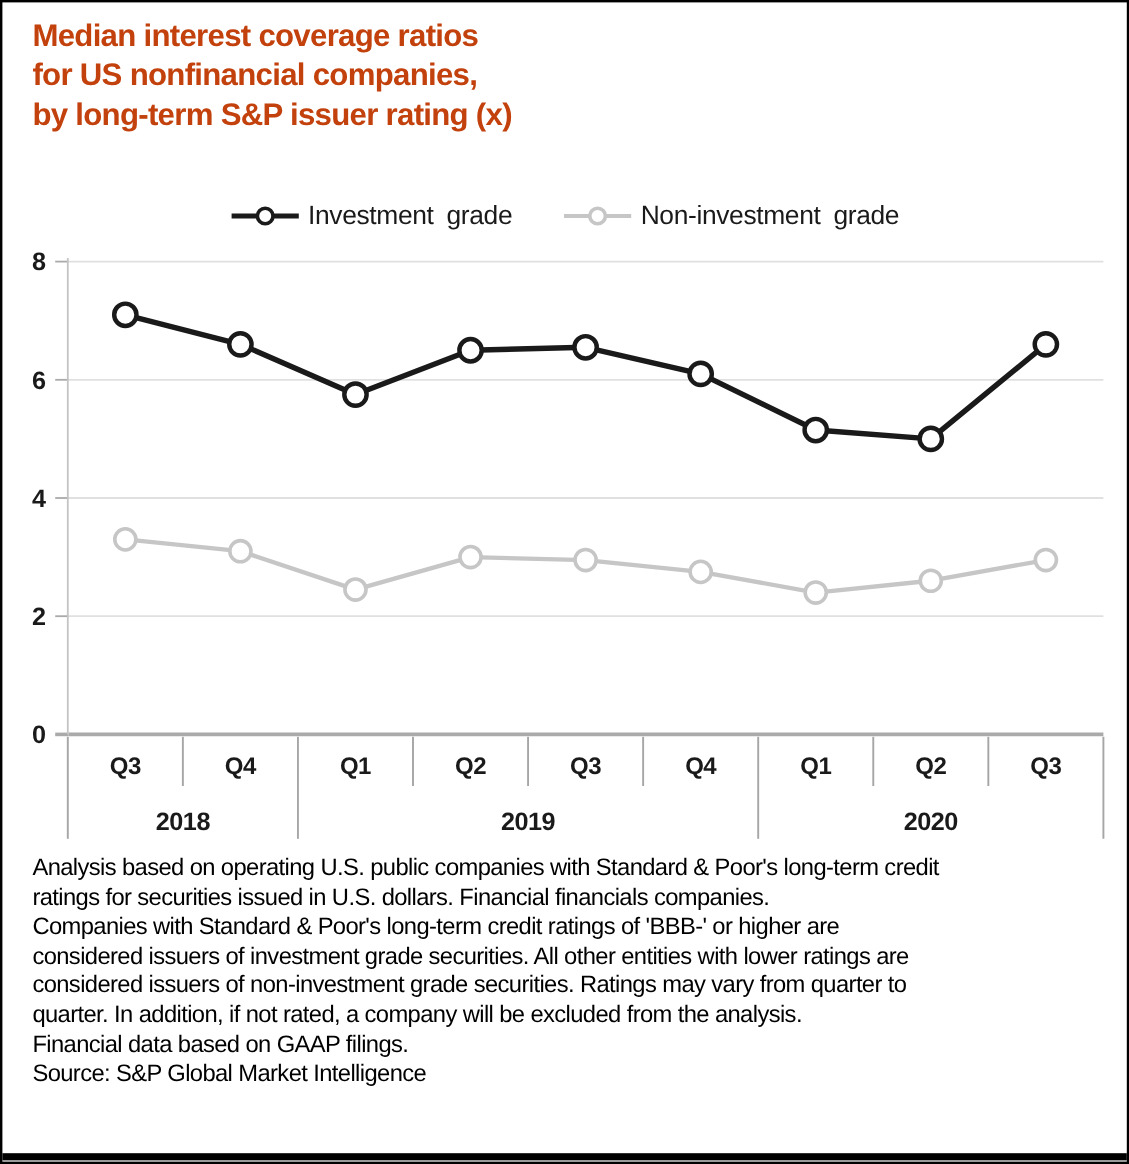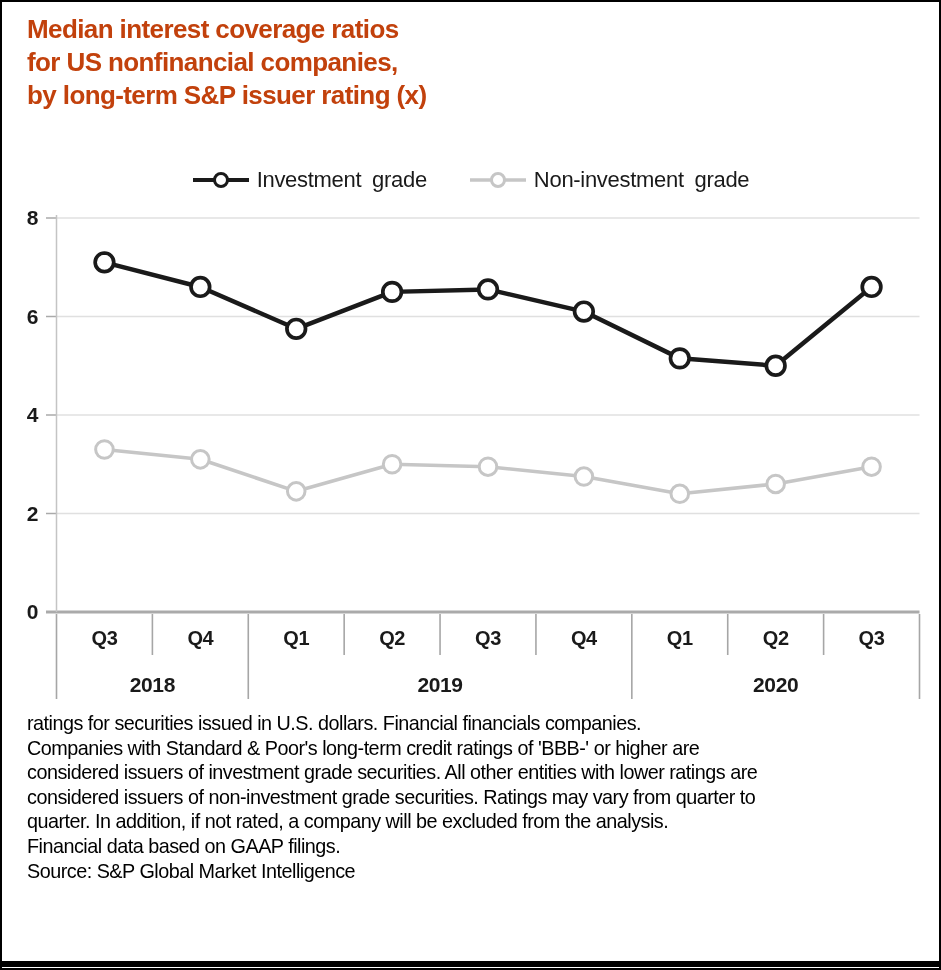--- a/index.html
+++ b/index.html
@@ -129,20 +129,21 @@
       <text x="679.7777777777777" y="452" text-anchor="middle" font-size="20" font-weight="700" fill="#1a1a1a" font-family="&quot;Liberation Sans&quot;, sans-serif" style="letter-spacing:-0.4px">Q1</text>
       <text x="775.6666666666666" y="452" text-anchor="middle" font-size="20" font-weight="700" fill="#1a1a1a" font-family="&quot;Liberation Sans&quot;, sans-serif" style="letter-spacing:-0.4px">Q2</text>
       <text x="871.5555555555555" y="452" text-anchor="middle" font-size="20" font-weight="700" fill="#1a1a1a" font-family="&quot;Liberation Sans&quot;, sans-serif" style="letter-spacing:-0.4px">Q3</text>
       <text x="152.38888888888889" y="499" text-anchor="middle" font-size="21" font-weight="700" fill="#1a1a1a" font-family="&quot;Liberation Sans&quot;, sans-serif" style="letter-spacing:-0.4px">2018</text>
       <text x="440.05555555555554" y="499" text-anchor="middle" font-size="21" font-weight="700" fill="#1a1a1a" font-family="&quot;Liberation Sans&quot;, sans-serif" style="letter-spacing:-0.4px">2019</text>
       <text x="775.6666666666666" y="499" text-anchor="middle" font-size="21" font-weight="700" fill="#1a1a1a" font-family="&quot;Liberation Sans&quot;, sans-serif" style="letter-spacing:-0.4px">2020</text>
     </g>
   </svg>
 
 <div class="footnotes">
+    <div class="footnote-line">Analysis based on operating U.S. public companies with Standard &amp; Poor's long-term credit</div>
     <div class="footnote-line">ratings for securities issued in U.S. dollars. Financial financials companies.</div>
     <div class="footnote-line">Companies with Standard &amp; Poor's long-term credit ratings of 'BBB-' or higher are</div>
     <div class="footnote-line">considered issuers of investment grade securities. All other entities with lower ratings are</div>
     <div class="footnote-line">considered issuers of non-investment grade securities. Ratings may vary from quarter to</div>
     <div class="footnote-line">quarter. In addition, if not rated, a company will be excluded from the analysis.</div>
     <div class="footnote-line">Financial data based on GAAP filings.</div>
     <div class="footnote-line">Source: S&amp;P Global Market Intelligence</div>
   </div>
 
 </body></html>

